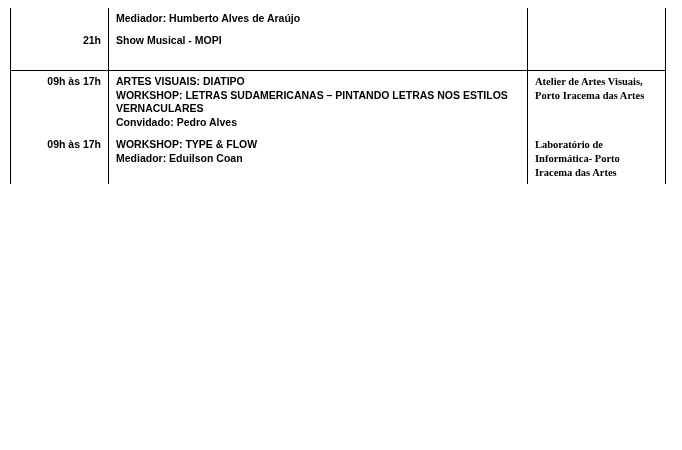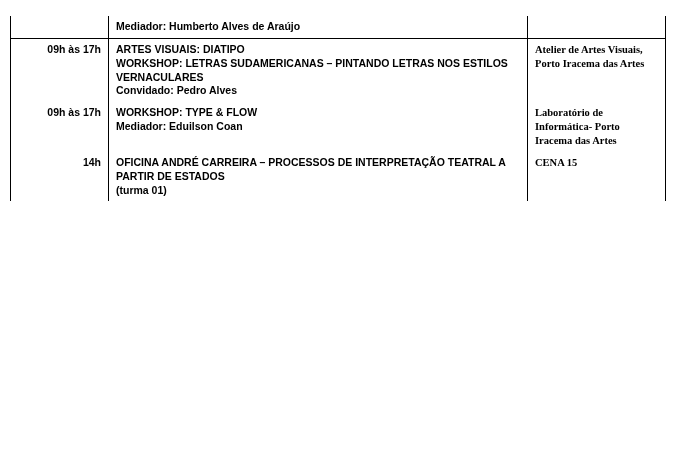--- a/index.html
+++ b/index.html
@@ -18,21 +18,21 @@
     position: relative;
     width: 682px;
     height: 450px;
     box-sizing: border-box;
   }
   table.schedule {
     border-collapse: collapse;
     table-layout: fixed;
     width: 655px;
     margin-left: 10px;
-    margin-top: 16px;
+    margin-top: 8px;
     padding-left: 20px;
   }
   table.schedule col.c-time { width: 98px; }
   table.schedule col.c-desc { width: 419px; }
   table.schedule col.c-place { width: 138px; }
 
   table.schedule td {
     border: 1px solid #000000;
     vertical-align: top;
     padding: 0;
@@ -91,20 +91,35 @@
         <td class="desc-cell no-top-border no-bottom-border">
           <div class="cell-inner">
               <span class="line">Mediador: Humberto Alves de Araújo</span>
             </div>
         </td>
         <td class="place-cell no-top-border no-bottom-border">
           <div class="cell-inner"></div>
         </td>
       </tr>
 
+      <tr>
+        <td class="time-cell no-top-border tall-bottom">
+          <div class="cell-inner pad-top-lg">
+              <span class="line">21h</span>
+            </div>
+        </td>
+        <td class="desc-cell no-top-border tall-bottom">
+          <div class="cell-inner pad-top-lg">
+              <span class="line">Show Musical - MOPI</span>
+            </div>
+        </td>
+        <td class="place-cell no-top-border tall-bottom">
+          <div class="cell-inner"></div>
+        </td>
+      </tr>
 
 
       <tr>
         <td class="time-cell no-bottom-border">
           <div class="cell-inner">
               <span class="line">09h às 17h</span>
             </div>
         </td>
         <td class="desc-cell no-bottom-border">
           <div class="cell-inner">
@@ -132,35 +147,17 @@
             <span class="line">Mediador: Eduilson Coan</span>
           </div>
         </td>
         <td class="place-cell no-top-border no-bottom-border">
           <div class="cell-inner pad-top-lg">
               <span class="line">Laboratório de Informática- Porto Iracema das Artes</span>
             </div>
         </td>
       </tr>
 
-      <tr>
-        <td class="time-cell no-top-border no-bottom-border">
-          <div class="cell-inner pad-top-xl">
-              <span class="line">14h</span>
-            </div>
-        </td>
-        <td class="desc-cell no-top-border no-bottom-border">
-          <div class="cell-inner pad-top-xl">
-            <span class="line">OFICINA ANDRÉ CARREIRA – PROCESSOS DE INTERPRETAÇÃO TEATRAL A PARTIR DE ESTADOS</span>
-            <span class="line">(turma 01)</span>
-          </div>
-        </td>
-        <td class="place-cell no-top-border no-bottom-border">
-          <div class="cell-inner pad-top-xl">
-              <span class="line">CENA 15</span>
-            </div>
-        </td>
-      </tr>
 
 
     </tbody>
   </table>
 </div>
 
 </body></html>

